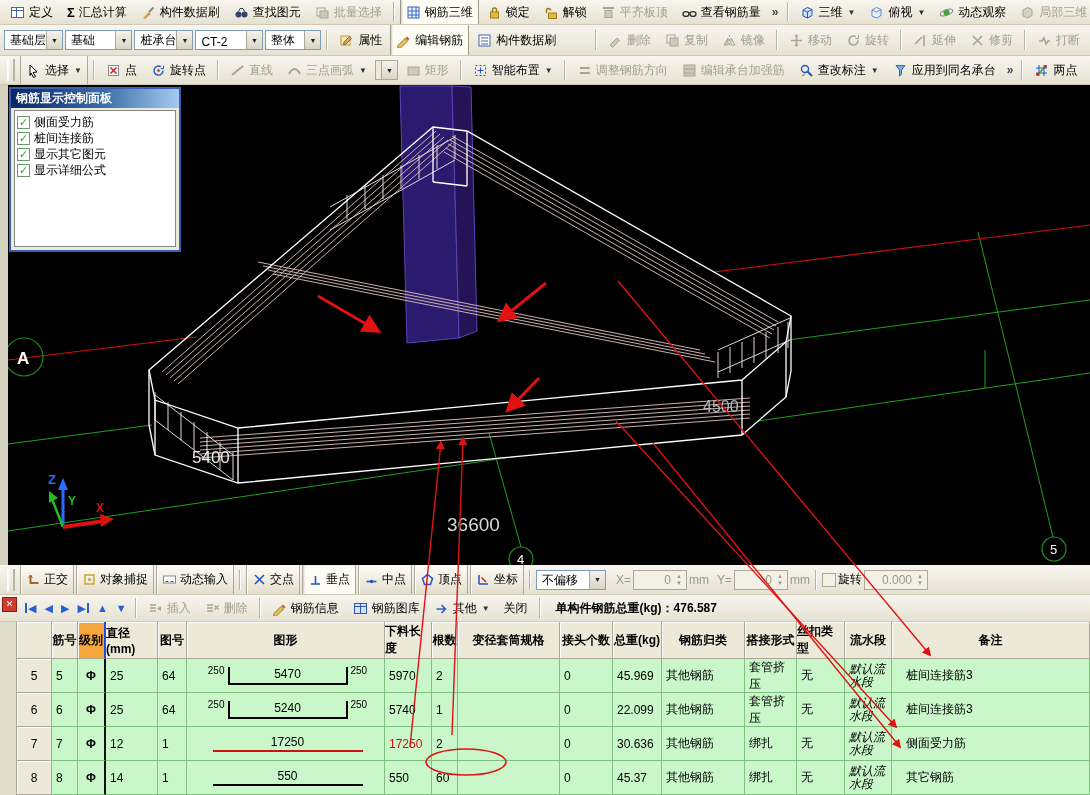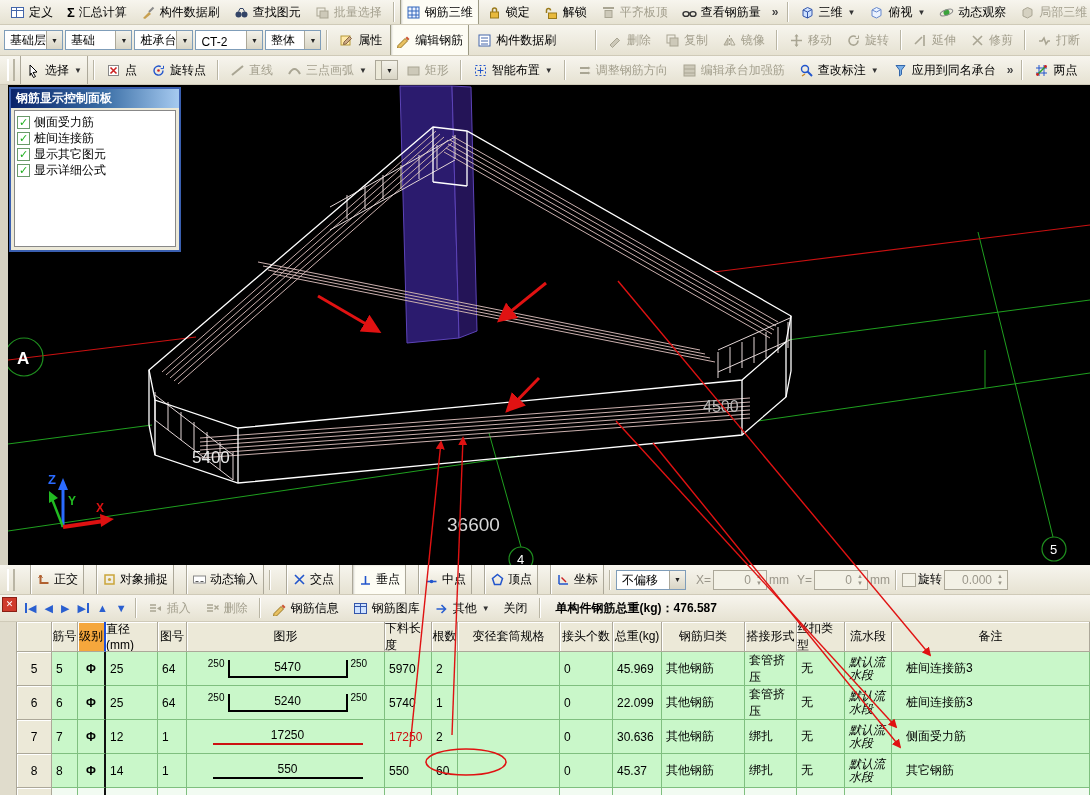--- a/index.html
+++ b/index.html
@@ -37,39 +37,39 @@
   #panel .ttl{height:19px;background:linear-gradient(90deg,#0a246a,#3a6ea5 55%,#a6caf0);
               color:#fff;font-weight:bold;font-size:12px;display:flex;align-items:center;padding-left:5px;}
   #panel .body{position:absolute;top:21px;left:3px;right:3px;bottom:3px;background:#fff;
                border:1px solid #888;padding:3px 2px;box-sizing:border-box;}
   .chk{display:flex;align-items:center;gap:4px;height:16px;font-size:12px;}
   .box{width:11px;height:11px;border:1px solid #6a9a6a;background:#fff;color:#1caf1c;
        font-size:11px;line-height:10px;text-align:center;font-weight:bold;flex:none;}
   
   #snap{top:565px;height:30px;}
   .sbtn{display:flex;align-items:center;gap:3px;height:23px;padding:4px 5px;
-        border:1px solid #aca899;background:linear-gradient(#fefdf8,#e2ddcb);box-shadow:1px 1px 0 #fff inset;margin-left:10px;}
+        border:1px solid #aca899;background:linear-gradient(#fefdf8,#e2ddcb);box-shadow:1px 1px 0 #fff inset;}
   .sbtn.pressed{background:#fdfcf4;box-shadow:inset 1px 1px 2px rgba(0,0,0,.2);}
   .dislab{color:#9a968a;}
   .numfield{width:54px;height:20px;border:1px solid #aca899;background:#f3f1e6;color:#9a968a;
             display:flex;align-items:center;justify-content:flex-end;padding-right:15px;position:relative;box-sizing:border-box;}
   .spin{position:absolute;right:1px;top:1px;width:12px;height:16px;display:flex;flex-direction:column;
         align-items:center;justify-content:center;font-size:6px;color:#9a968a;line-height:7px;}
   .cb{width:12px;height:12px;border:1px solid #aca899;background:#f3f1e6;flex:none;}
   
   #tbarrow{top:595px;height:27px;}
   .navg{color:#2a5fd0;font-size:11px;display:flex;align-items:center;gap:1px;padding:0 3px;}
   .navbar{display:inline-block;width:2px;height:10px;background:#2a5fd0;}
   #closebox{position:absolute;left:2px;top:597px;width:13px;height:13px;background:#cf3b2c;
             border:1px solid #8a1f15;color:#fff;font-size:9px;line-height:12px;text-align:center;z-index:6;}
   .total{font-weight:bold;margin-left:10px;}
   
   #tbl{position:absolute;top:622px;left:0;width:1090px;height:173px;background:#fff;overflow:hidden;}
   .trow{display:grid;grid-template-columns:17px 35px 26px 28px 52px 29px 198px 47px 26px 102px 53px 49px 83px 52px 48px 47px 198px;}
-  .hrow{height:30px;}
+  .hrow{height:37px;font-weight:bold;}
   .drow{height:34px;}
   .c,.hc,.rh,.gut{box-sizing:border-box;display:flex;align-items:center;overflow:hidden;}
   .gut{background:#e0dccc;border-right:1px solid #aca899;}
   .rh{background:#ece9d8;border-right:1px solid #aca899;border-bottom:1px solid #aca899;
       justify-content:center;box-shadow:inset 1px 1px 0 #fff;}
   .hc{background:#ece9d8;border-right:1px solid #aca899;border-bottom:1px solid #aca899;
       justify-content:center;box-shadow:inset 1px 1px 0 #fff;font-size:12px;}
   .hc.hgrade{background:#f5a73c;}
   .c{background:#c9f7c9;border-right:1px solid #7fbf7f;border-bottom:1px solid #7fbf7f;padding-left:4px;font-size:12px;}
   .c.grade{font-weight:bold;border-right:2px solid #111;justify-content:center;padding-left:0;}

